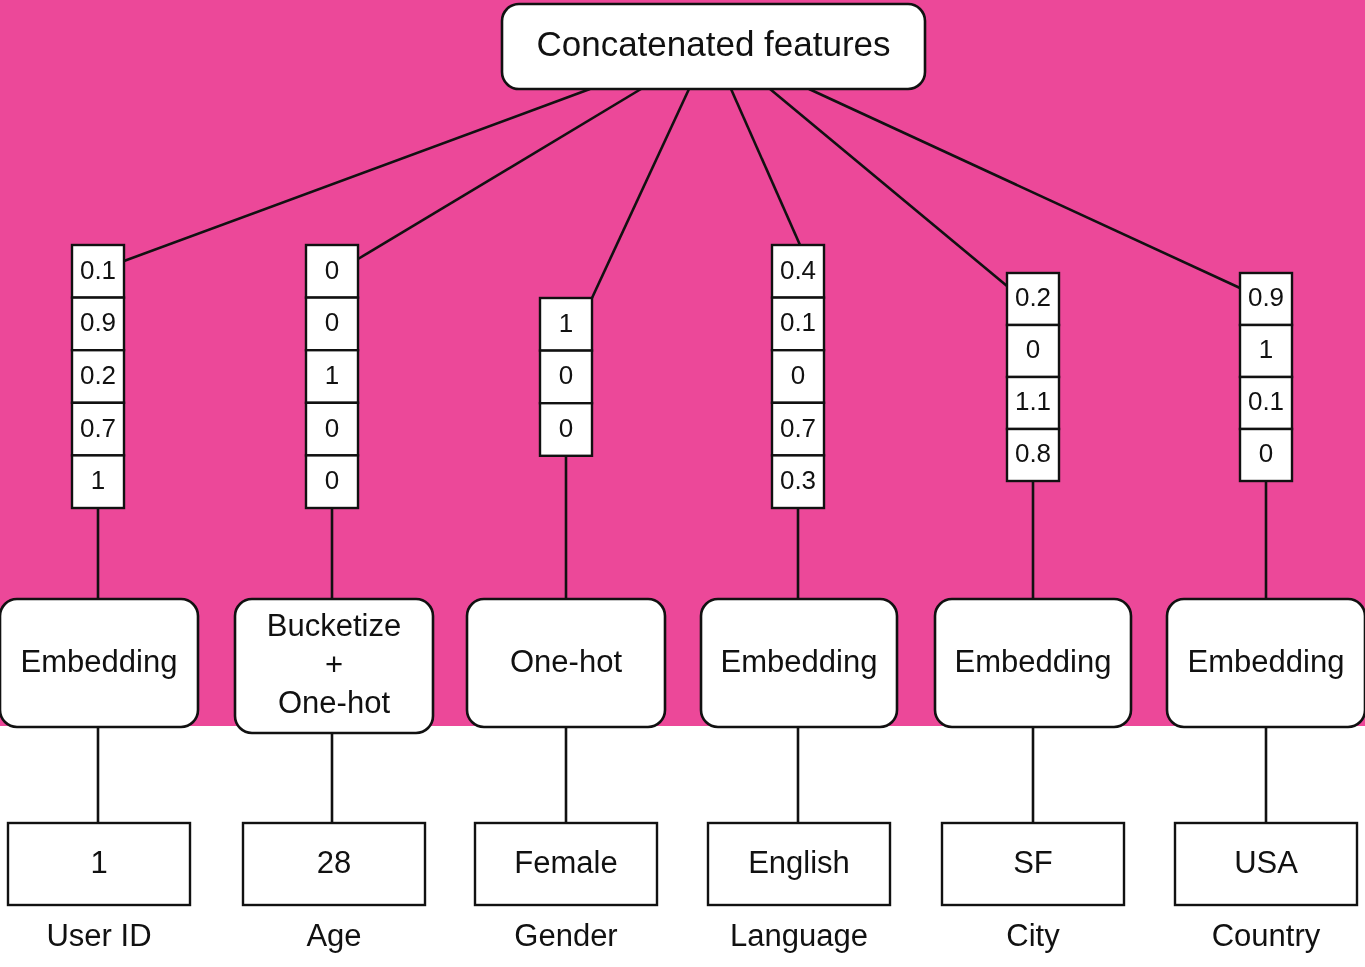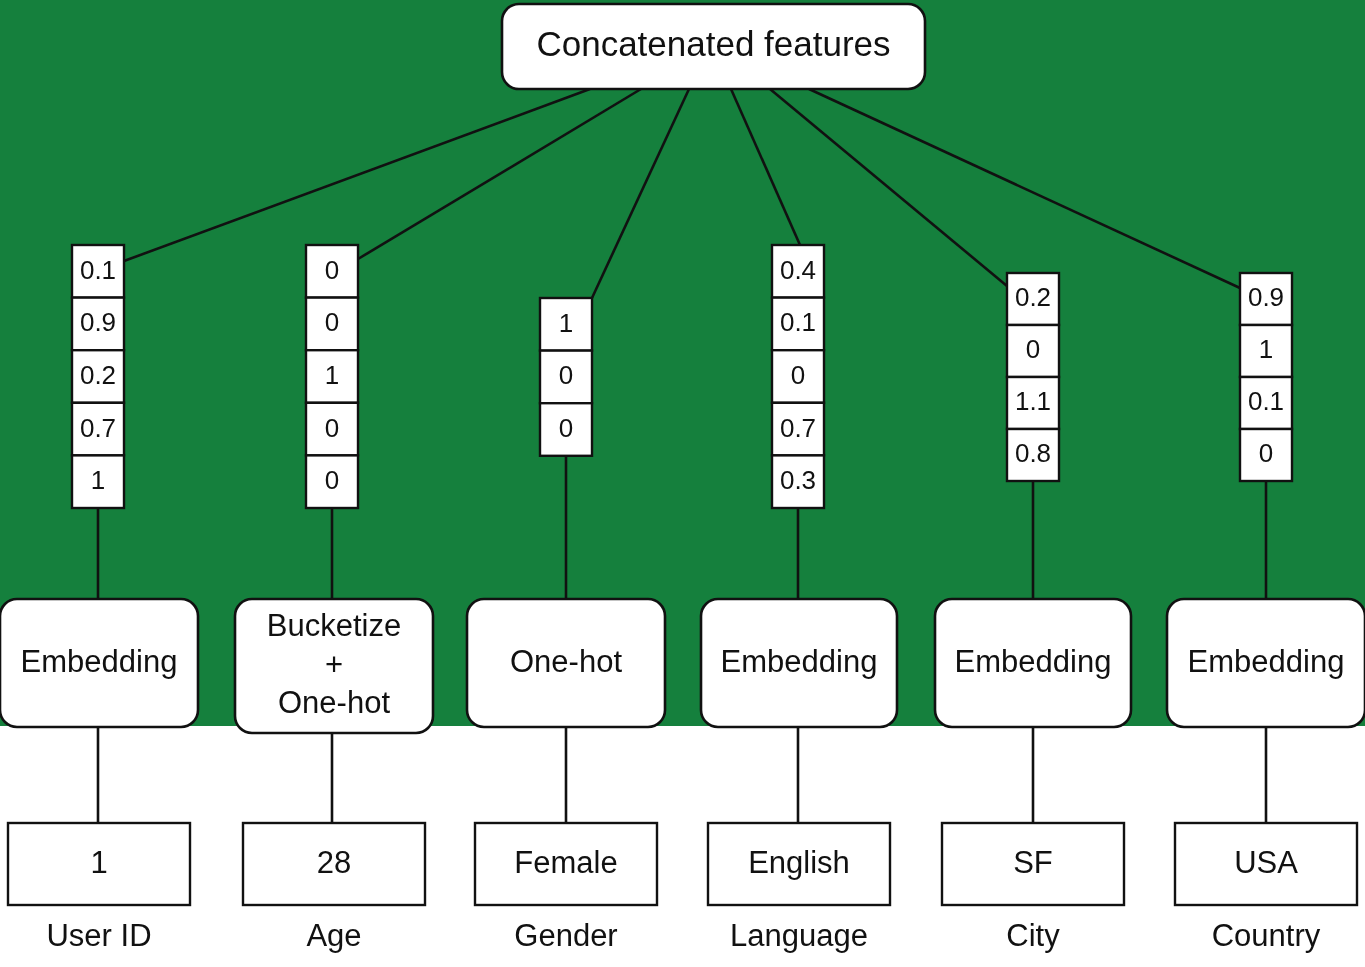--- a/index.html
+++ b/index.html
@@ -11,21 +11,21 @@
   body {
     width: 1365px;
     height: 967px;
     font-family: "Liberation Sans", sans-serif;
     overflow: hidden;
   }
   #diagram-root {
     position: relative;
     width: 1365px;
     height: 726px;
-    background: #15803d;
+    background: #ec4899;
   }
   svg#diagram-svg {
     position: absolute;
     left: 0;
     top: 0;
     width: 1365px;
     height: 967px;
     display: block;
   }
   .shape-stroke {

